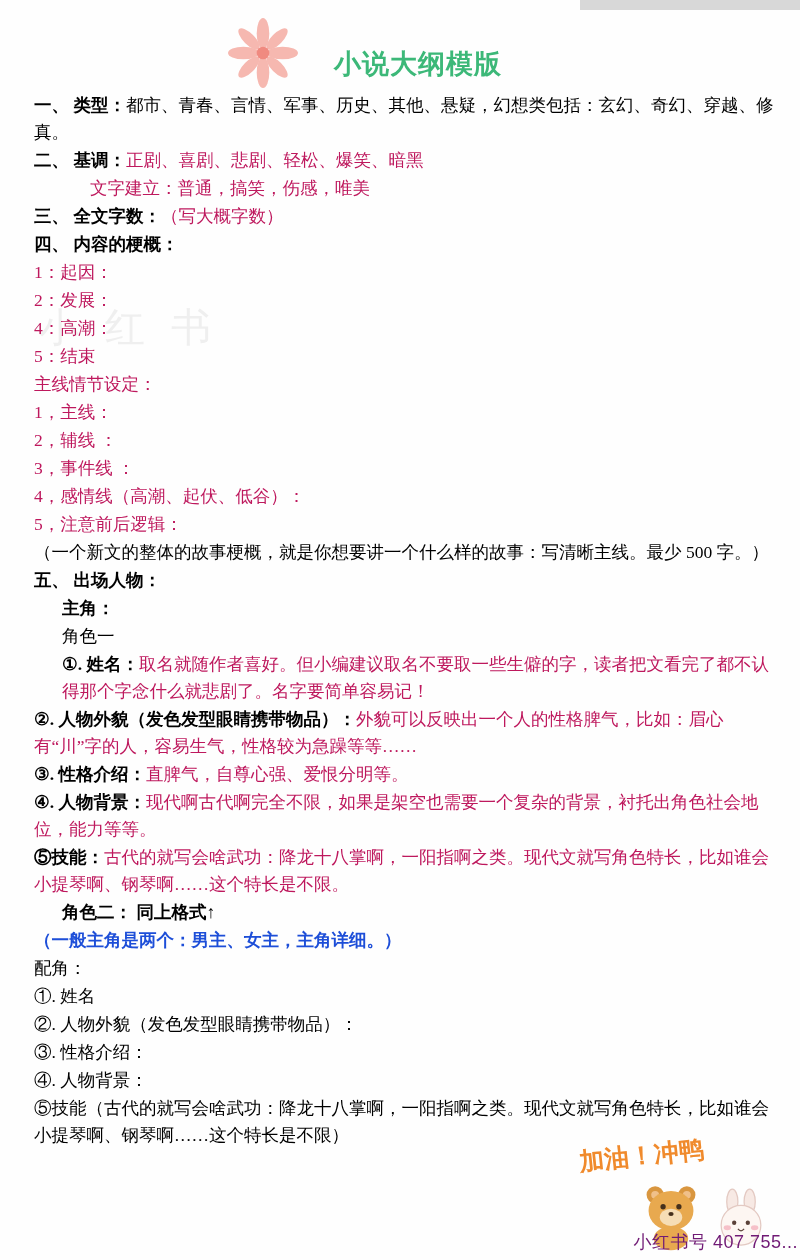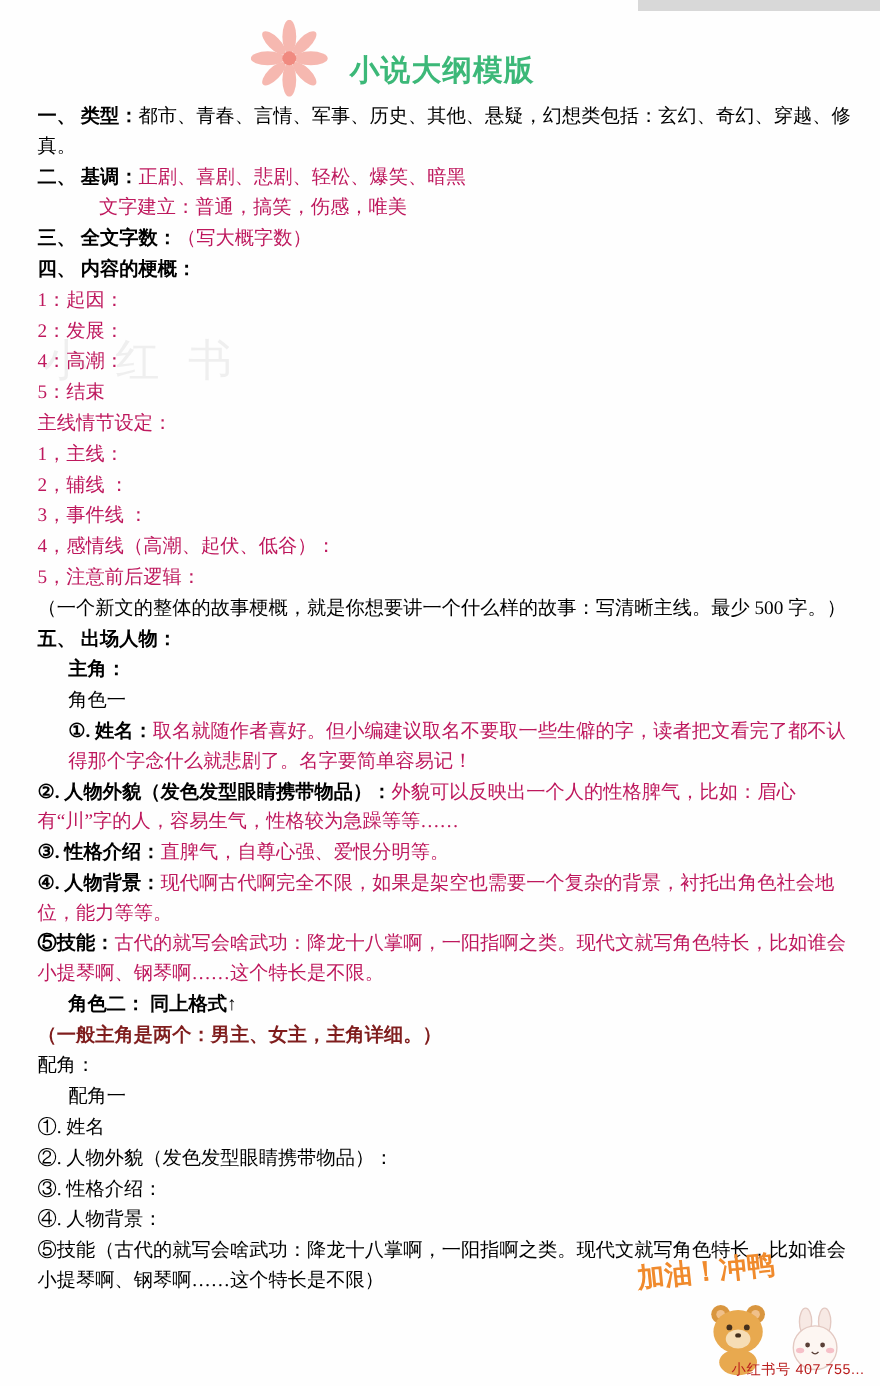--- a/index.html
+++ b/index.html
@@ -50,36 +50,36 @@
   }
   .flower {
     position: absolute;
     left: 228px;
     top: 18px;
     width: 70px;
     height: 70px;
   }
   .doc-title {
     position: absolute;
-    left: 318px;
+    left: 334px;
     top: 46px;
     font-size: 27px;
     font-weight: bold;
     color: #3cb878;
     letter-spacing: 1px;
   }
   .body-wrap {
     position: absolute;
     left: 34px;
     top: 92px;
     width: 740px;
   }
   .green { color: #000000; }
   .dark  { color: #be185d; }
-  .red   { color: #7f1d1d; font-weight: bold; }
+  .red   { color: #1d4ed8; font-weight: bold; }
   .bold  { font-weight: bold; }
   .indent1 { padding-left: 28px; }
   .indent2 { padding-left: 56px; }
   .gap-sm { margin-top: 10px; }
   .gap-md { margin-top: 20px; }
   .para {
     font-size: 17.5px;
     line-height: 27px;
     margin: 0 0 1px 0;
   }
@@ -104,25 +104,25 @@
   }
   .bunny {
     position: absolute;
     right: 28px;
     bottom: 10px;
     width: 62px;
     height: 62px;
   }
   .footer-mark {
     position: absolute;
-    right: 14px;
+    right: 2px;
     bottom: 6px;
     font-family: "Liberation Sans", sans-serif;
-    font-size: 13px;
-    color: #b91c1c;
+    font-size: 18px;
+    color: #701a75;
     letter-spacing: 0.5px;
   }
 </style>
 </head>
 <body>
 
 <div class="page">
 
   <div class="top-artifact"></div>
 
@@ -204,21 +204,20 @@
     </p>
 
     <p class="para indent1">
       <span class="green bold">角色二：</span>
       <span class="green bold">同上格式↑</span>
     </p>
 
     <p class="para red">（一般主角是两个：男主、女主，主角详细。）</p>
 
     <p class="para green gap-sm">配角：</p>
-    <p class="para indent1 green">配角一</p>
     <p class="para green">①. 姓名</p>
     <p class="para green">②. 人物外貌（发色发型眼睛携带物品）：</p>
     <p class="para green">③. 性格介绍：</p>
     <p class="para green">④. 人物背景：</p>
     <p class="para green">⑤技能（古代的就写会啥武功：降龙十八掌啊，一阳指啊之类。现代文就写角色特长，比如谁会小提琴啊、钢琴啊……这个特长是不限）</p>
 
   </div>
 
   <div class="sticker-text">加油！冲鸭</div>
 

